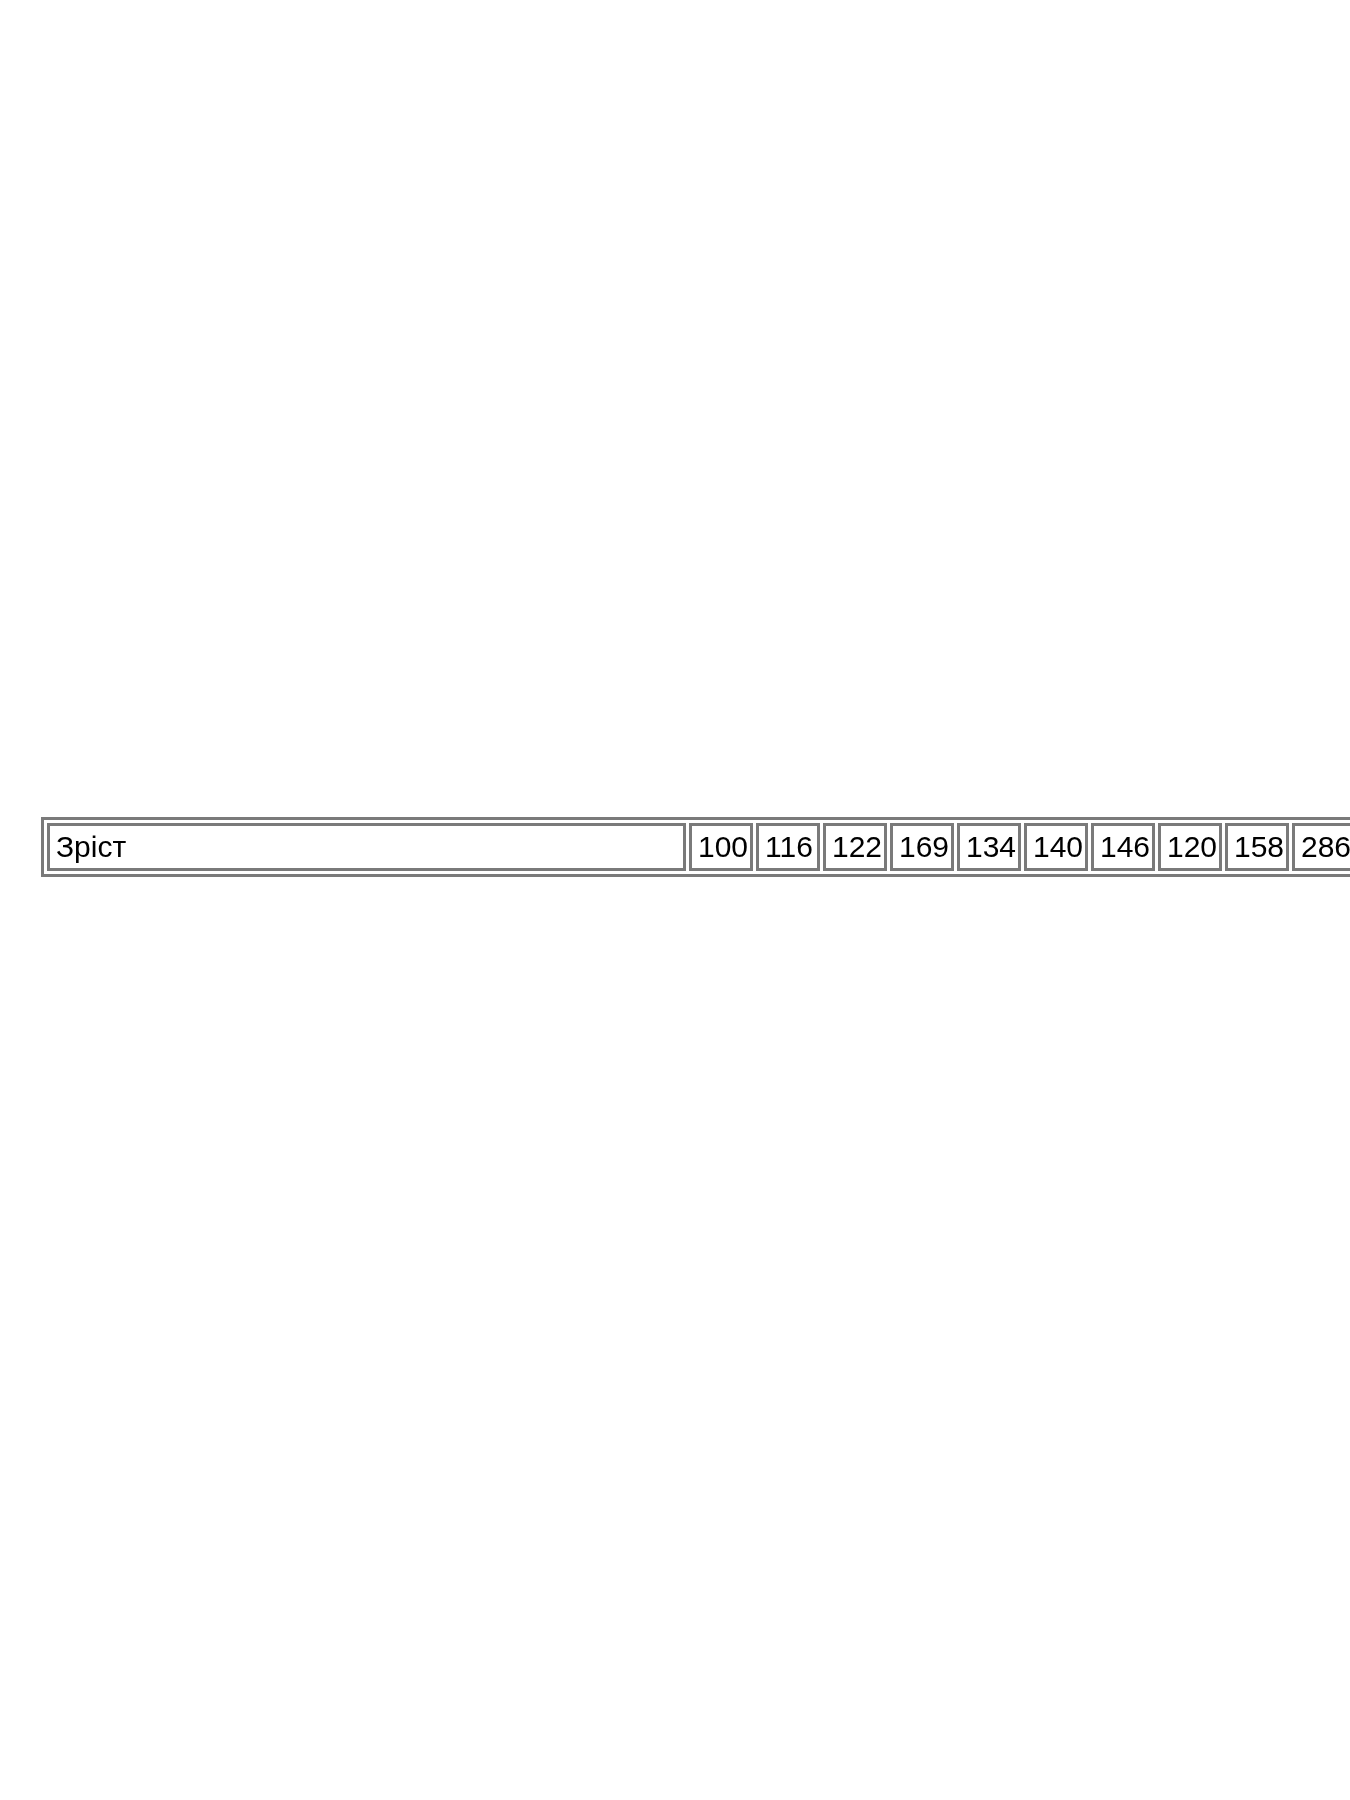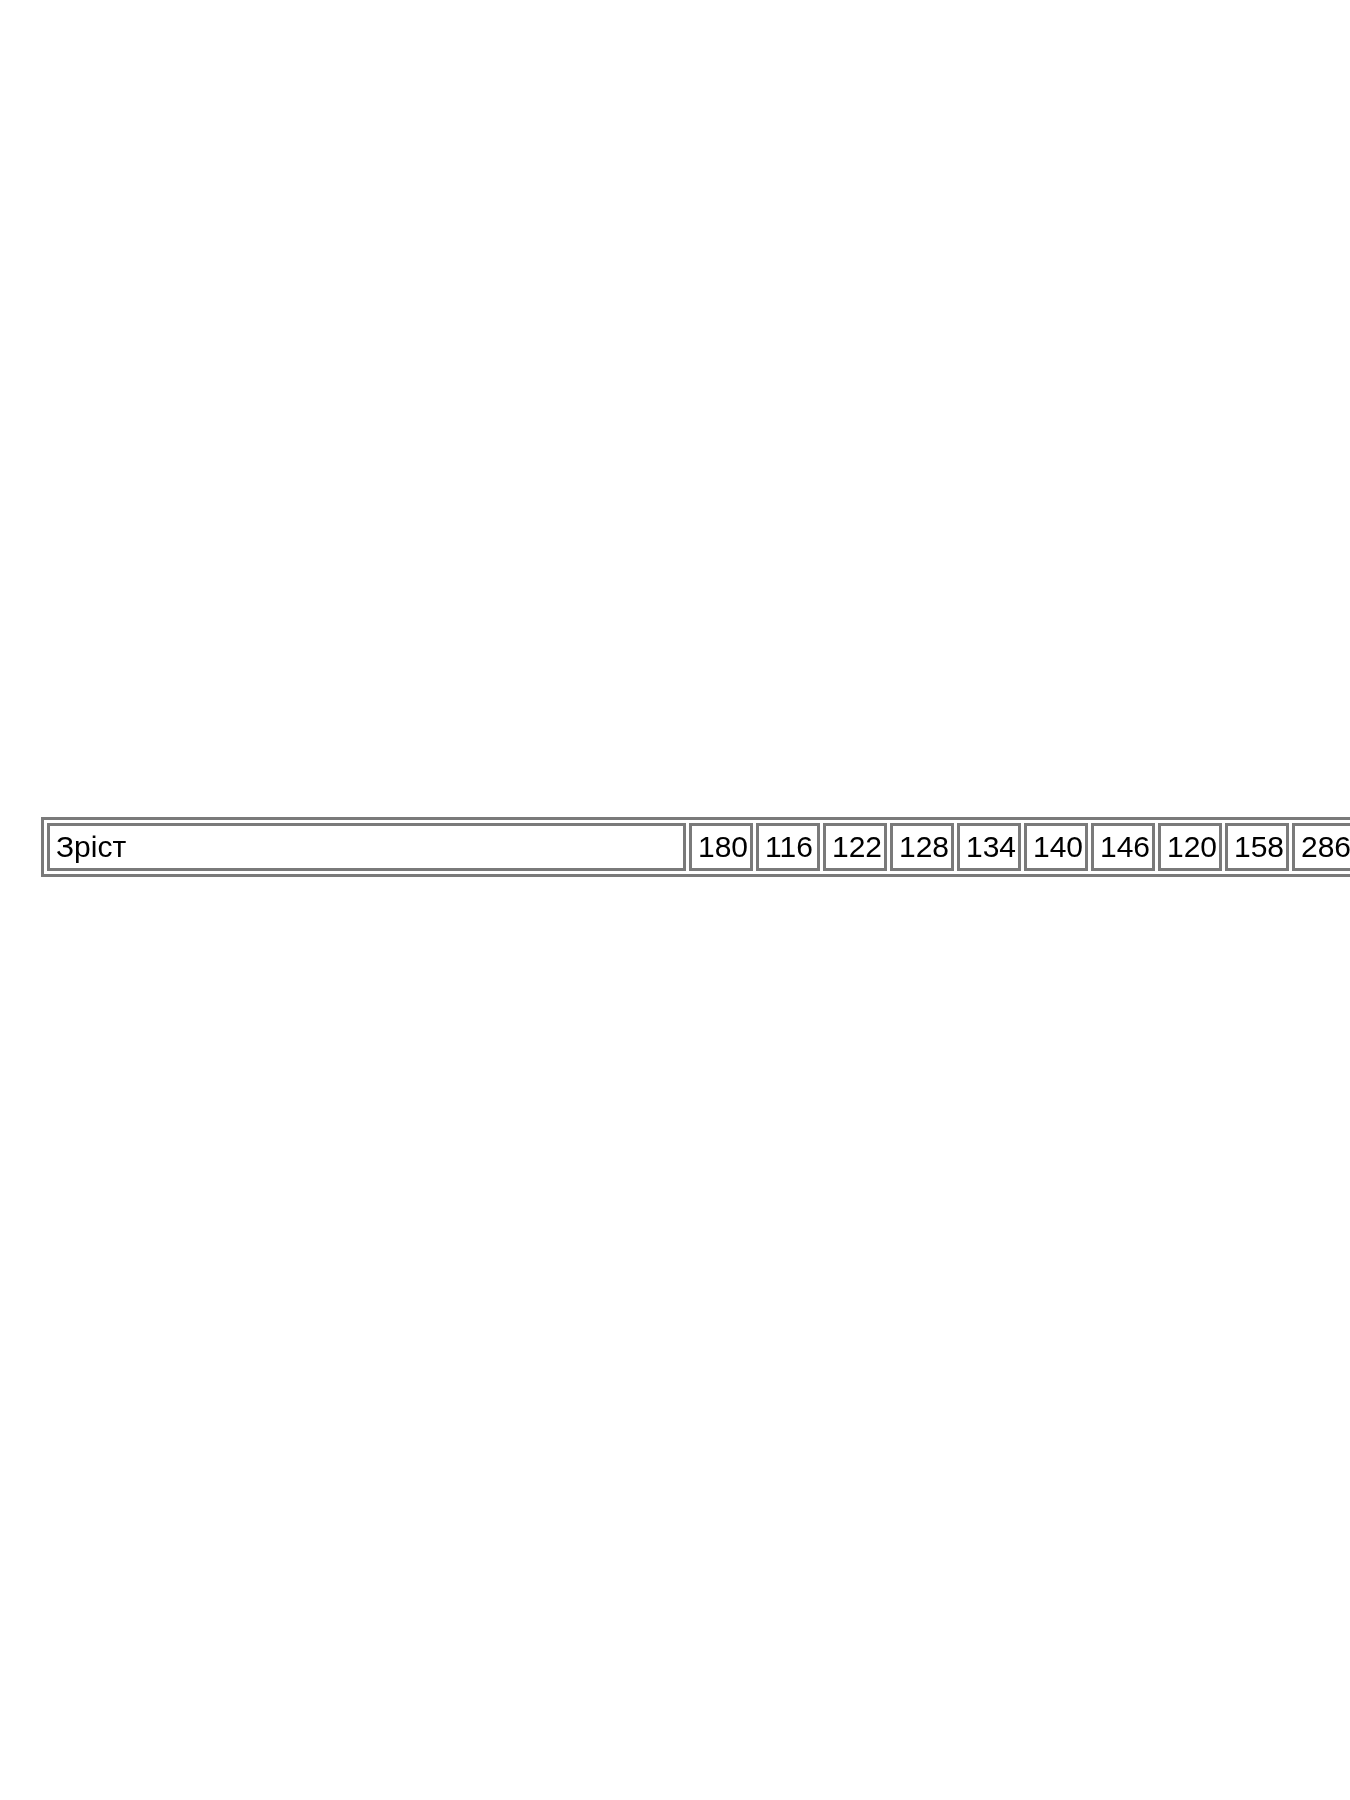--- a/index.html
+++ b/index.html
@@ -65,24 +65,24 @@
           <col class="value-col">
         <col class="value-col">
           <col class="value-col">
           <col class="value-col">
           <col class="value-col">
           <col class="value-col">
       </colgroup>
       <tbody>
         <tr>
           <td>Зріст</td>
-          <td>180</td>
+          <td>100</td>
           <td>116</td>
           <td>122</td>
-          <td>128</td>
+          <td>169</td>
           <td>134</td>
           <td>140</td>
           <td>146</td>
           <td>120</td>
           <td>158</td>
           <td>286</td>
         </tr>
       </tbody>
     </table>
   </div>

